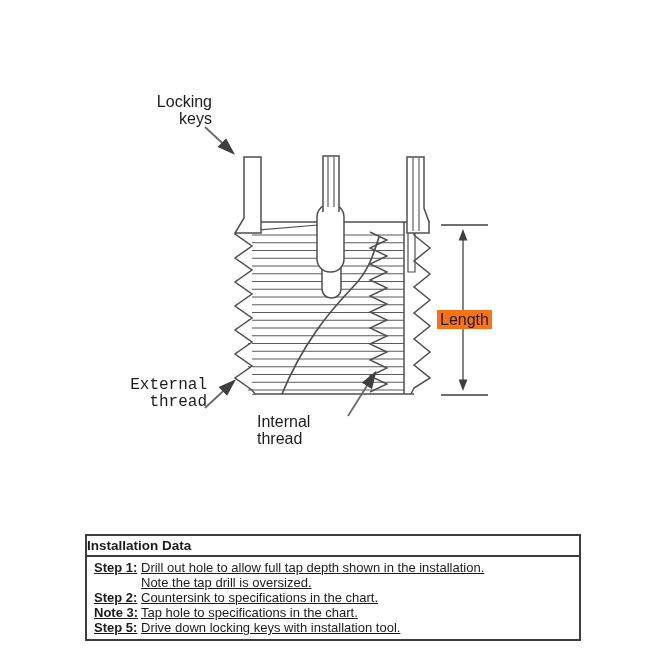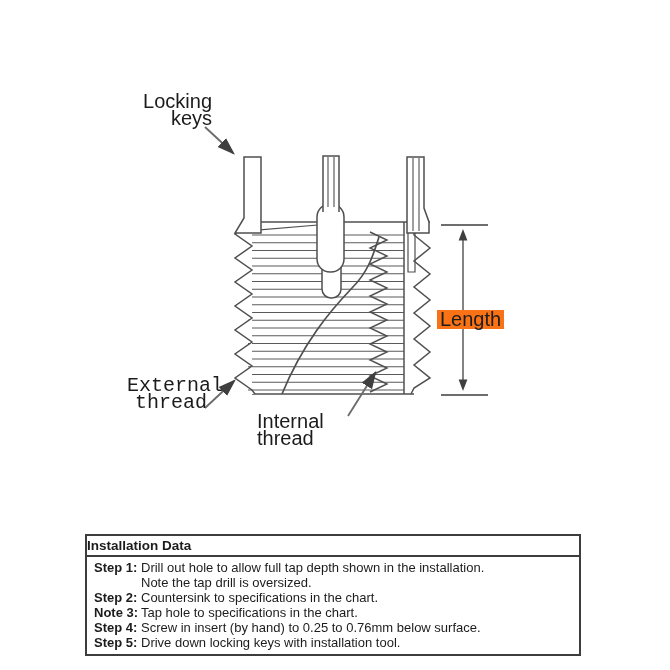--- a/index.html
+++ b/index.html
@@ -2,37 +2,37 @@
 <html><head>
 <meta charset="utf-8">
 <style>
   html,body{margin:0;padding:0;background:#ffffff;}
   .stage{
     position:relative;width:670px;height:670px;background:#ffffff;
     font-family:"Liberation Sans",sans-serif;overflow:hidden;
   }
   .stage svg{position:absolute;left:0;top:0;z-index:1;}
   .lbl{
-    position:absolute;z-index:2;color:#1c1c1c;font-size:20px;line-height:17px;
+    position:absolute;z-index:2;color:#1c1c1c;font-size:16px;line-height:17px;
     font-family:"Liberation Sans",sans-serif;
   }
   #lbl-locking{left:134px;top:93px;width:78px;text-align:right;}
   #lbl-external{left:127px;top:377px;width:80px;text-align:right;font-family:Liberation Mono, monospace;}
   #lbl-internal{left:257px;top:413px;width:72px;text-align:left;}
   #lbl-length{left:437px;top:310px;background:#f97316;padding:1px 3px;}
   .itable{
     position:absolute;z-index:2;left:85px;top:534px;width:492px;
     border:2px solid #3d3d3d;background:#ffffff;color:#1c1c1c;
     font-size:13px;line-height:15px;
   }
   .t-header{
     text-align:left;font-weight:bold;font-size:13.5px;
     padding:2px 0;border-bottom:2px solid #3d3d3d;
   }
-  .t-body{padding:3px 20px 4px 7px;}
+  .t-body{padding:3px 20px 4px 7px;text-decoration:underline;}
   .t-row{display:flex;white-space:nowrap;}
   .t-label{flex:none;width:47px;font-weight:bold;}
   .t-text{flex:1;overflow:hidden;}
 </style>
 </head>
 <body>
 
 <div class="stage">
 
   <svg width="670" height="670" viewBox="0 0 670 670">
@@ -130,23 +130,19 @@
       </div>
       <div class="t-row">
         <span class="t-label">Step 2:</span>
         <span class="t-text">Countersink to specifications in the chart.</span>
       </div>
       <div class="t-row">
         <span class="t-label">Note 3:</span>
         <span class="t-text">Tap hole to specifications in the chart.</span>
       </div>
       <div class="t-row">
-        <span class="t-label">Step 4:</span>
-        <span class="t-text">Screw in insert (by hand) to 0.25 to 0.76mm below surface.</span>
-      </div>
-      <div class="t-row">
         <span class="t-label">Step 5:</span>
         <span class="t-text">Drive down locking keys with installation tool.</span>
       </div>
     </div>
   </div>
 
 </div>
 
 </body></html>

